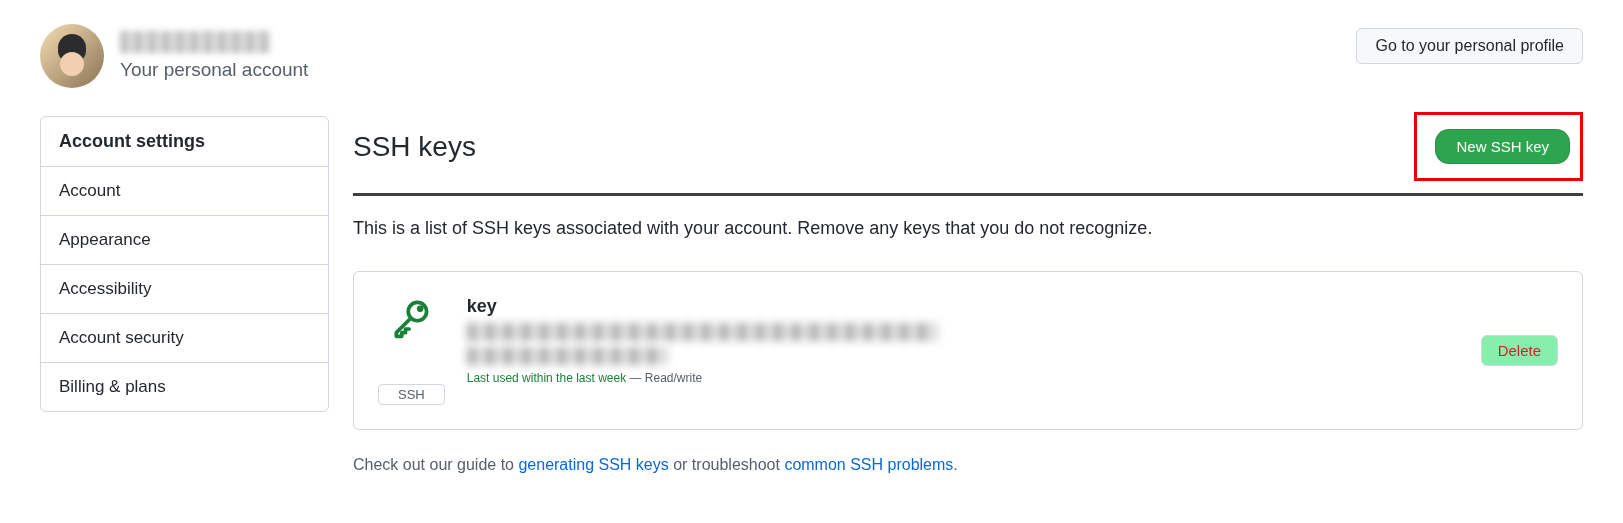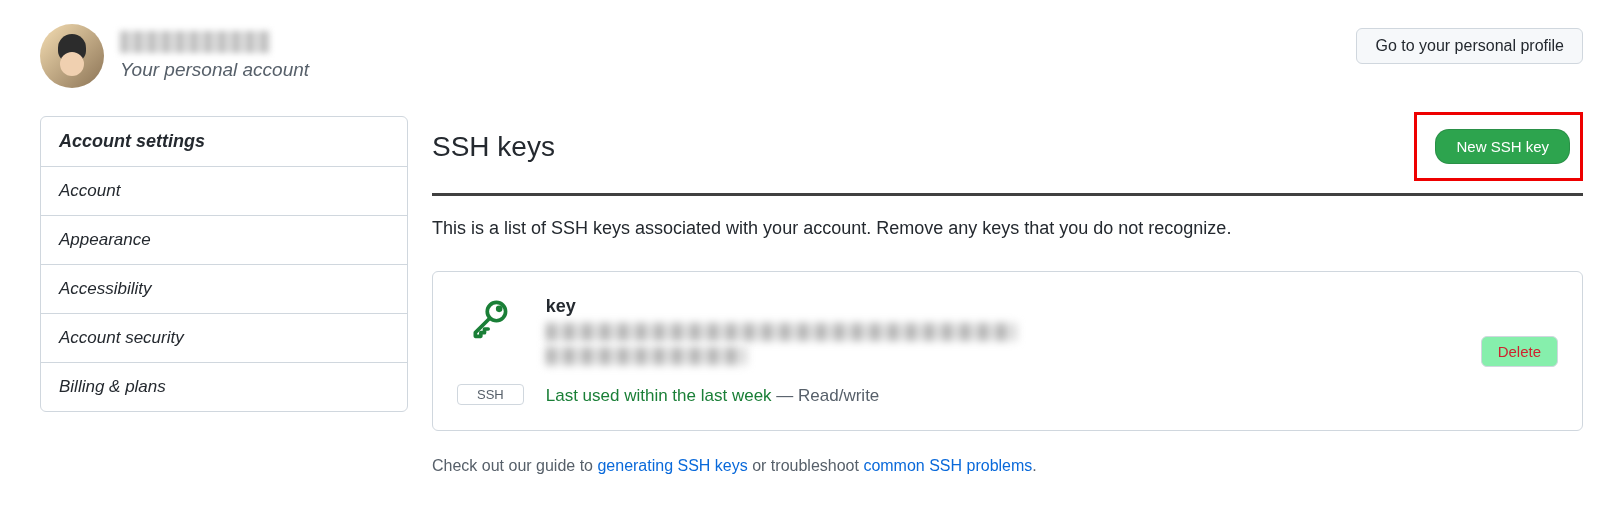--- a/index.html
+++ b/index.html
@@ -13,23 +13,22 @@
       color: #24292f;
       font-size: 14px;
     }
     .container {
       display: flex;
       padding: 24px 40px;
       gap: 24px;
       max-width: 1623px;
     }
     .left-col {
-      width: 368px;
+      width: 289px;
       flex-shrink: 0;
-      font-style: italic;
     }
     .right-col {
       flex: 1;
       padding-top: 4px;
     }
     .profile-header {
       display: flex;
       align-items: center;
       gap: 16px;
       margin-bottom: 28px;
@@ -184,22 +183,22 @@
     }
     .blur-line {
       height: 18px;
       background: repeating-linear-gradient(90deg, #b0b0b0 0, #b0b0b0 10px, #e8e8e8 10px, #e8e8e8 18px);
       filter: blur(4px);
       margin-bottom: 6px;
     }
     .blur-line.w1 { width: 470px; }
     .blur-line.w2 { width: 200px; }
     .key-usage {
-      font-size: 17px;
-      margin-top: 21px;
+      font-size: 12px;
+      margin-top: 6px;
       position: relative;
     }
     .usage-green {
       color: #1a7f37;
     }
     .usage-gray {
       color: #57606a;
     }
     .btn-delete {
       padding: 6px 16px;

